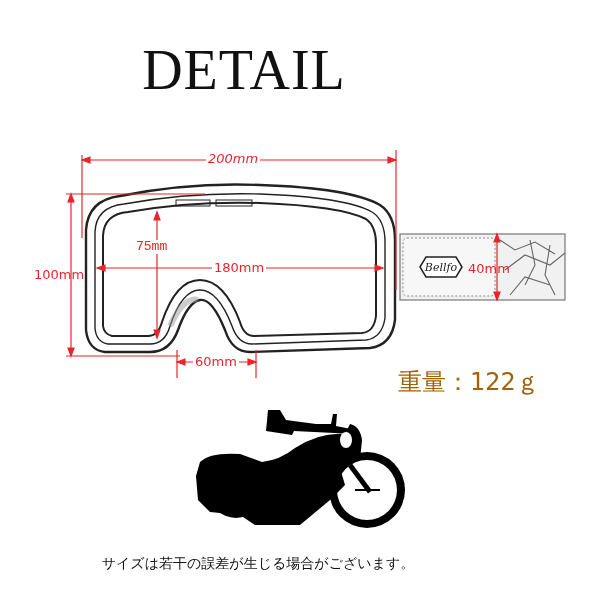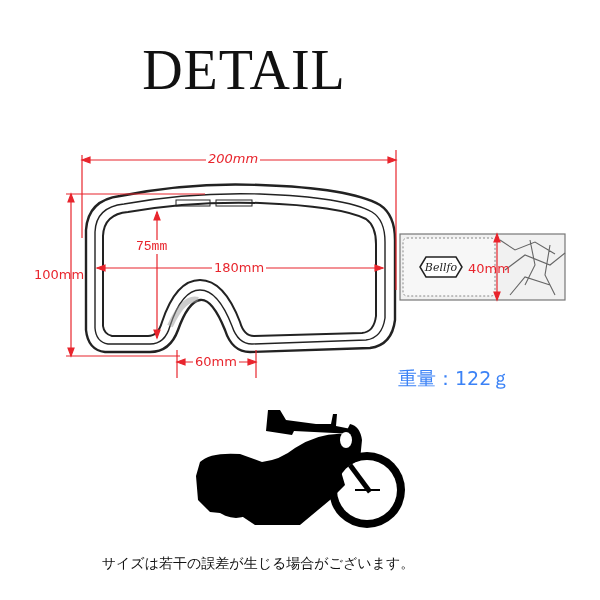--- a/index.html
+++ b/index.html
@@ -1,20 +1,20 @@
 <!DOCTYPE html>
 <html><head>
 <meta charset="utf-8">
 <style>
   html,body{margin:0;padding:0;background:#fff;}
   body{width:600px;height:600px;position:relative;overflow:hidden;font-family:"DejaVu Sans",sans-serif;}
   .title{position:absolute;left:0;top:38px;width:488px;text-align:center;font-family:"Liberation Serif","DejaVu Serif",serif;font-size:56px;color:#111;letter-spacing:1px;}
   svg.diagram{position:absolute;left:0;top:0;}
   .dim{position:absolute;color:#e8252d;font-family:"DejaVu Sans",sans-serif;font-size:13px;background:#fff;padding:0 2px;line-height:14px;}
-  .weight{position:absolute;left:398px;top:366px;font-size:19px;color:#3b82f6;font-family:"DejaVu Sans",sans-serif;}
+  .weight{position:absolute;left:398px;top:366px;font-size:24px;color:#a16207;font-family:"DejaVu Sans",sans-serif;}
   .note{position:absolute;left:0;top:555px;width:516px;text-align:center;font-size:14px;color:#111;}
 </style>
 </head>
 <body>
 
 <div class="title">DETAIL</div>
 
 <svg class="diagram" width="600" height="600" viewBox="0 0 600 600">
 
   <g>

